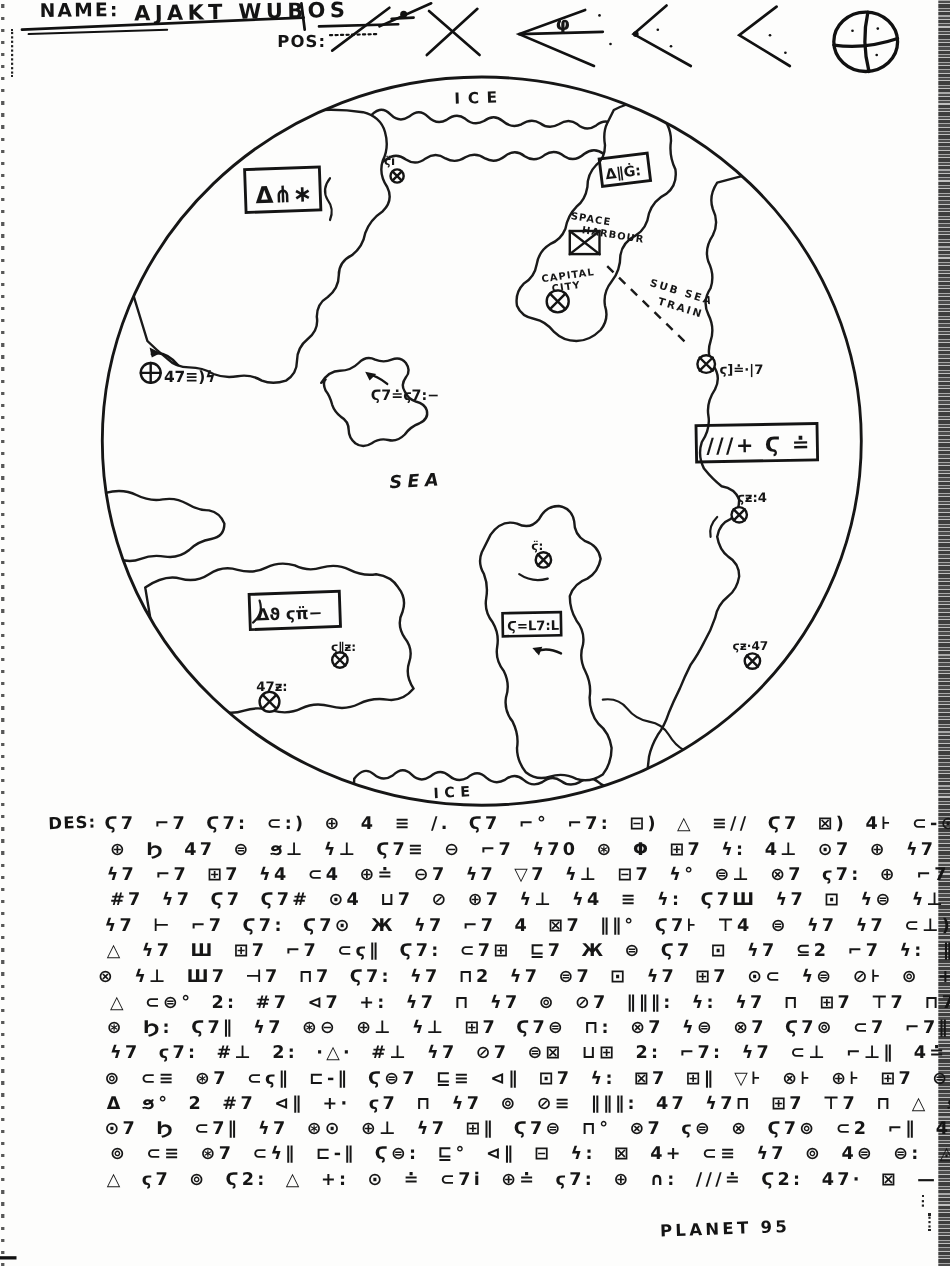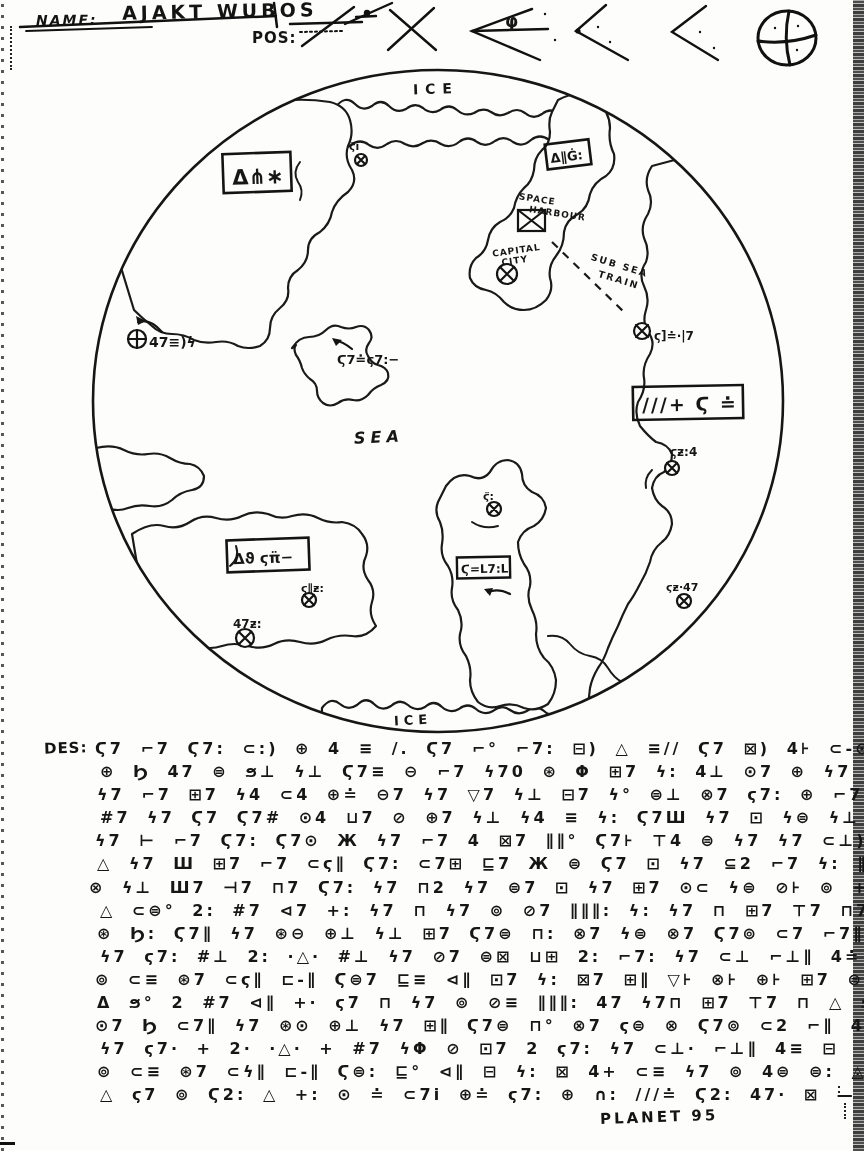--- a/index.html
+++ b/index.html
@@ -9,21 +9,21 @@
   .scan-band-right{position:absolute;right:0;top:0;width:11px;height:1151px;
     background:repeating-linear-gradient(0deg,#2e2e2e 0 2px,#9a9a9a 2px 3px,#1c1c1c 3px 6px,#b5b5b5 6px 7px);
     opacity:.85;}
   .scan-edge-left{position:absolute;left:1px;top:0;width:3px;height:1151px;
     background:repeating-linear-gradient(0deg,#111 0 3px,transparent 3px 11px);opacity:.7;}
   .scan-tick-left{position:absolute;left:10px;top:26px;width:0;height:44px;border-left:2px dotted #222;}
   .scan-dash-bl{position:absolute;left:0;top:1142px;width:15px;height:3px;background:#111;}
   .scan-spot-br1{position:absolute;left:838px;top:1086px;width:2px;height:11px;border-left:2px dotted #222;}
   .scan-spot-br2{position:absolute;left:844px;top:1103px;width:2px;height:16px;border-left:2px dotted #222;}
   
-  .hdr-name-label{position:absolute;left:36px;top:12px;font-size:14px;font-weight:bold;letter-spacing:2px;transform:rotate(-.6deg);font-style:italic;}
+  .hdr-name-label{position:absolute;left:36px;top:0;font-size:17px;font-weight:bold;letter-spacing:2px;transform:rotate(-.6deg);}
   .hdr-name-value{position:absolute;left:122px;top:0;font-size:19px;font-weight:bold;letter-spacing:4px;transform:rotate(-1deg);}
   .hdr-pos-label{position:absolute;left:236px;top:29px;font-size:15px;font-weight:bold;letter-spacing:1px;margin-left:16px;}
   
   .des-label{position:absolute;left:44px;top:739px;font-size:15px;font-weight:bold;letter-spacing:1px;transform:rotate(-2deg);}
   .des-lines{position:absolute;left:0;top:737px;width:864px;padding-left:95px;box-sizing:border-box;
     font-size:16px;font-weight:bold;line-height:23.1px;letter-spacing:3px;word-spacing:8px;
     white-space:nowrap;overflow:hidden;color:#161616;}
   .des-lines .gl:nth-child(2n){margin-left:5px;}
   .des-lines .gl:nth-child(3n){margin-left:2px;}
   .des-lines .gl:nth-child(7){margin-left:-6px;}
@@ -239,19 +239,18 @@
     <div class="gl">#7 ϟ7 Ϛ7 Ϛ7# ⊙4 ⊔7 ⊘ ⊕7 ϟ⊥ ϟ4 ≡ ϟ: Ϛ7Ш ϟ7 ⊡ ϟ⊜ ϟ⊥ △</div>
     <div class="gl">ϟ7 ⊢ ⌐7 Ϛ7: Ϛ7⊙ Ж ϟ7 ⌐7 4 ⊠7 ∥∥° Ϛ7⊦ ⊤4 ⊜ ϟ7 ϟ7 ⊂⊥) ∥∥</div>
     <div class="gl">△ ϟ7 Ш ⊞7 ⌐7 ⊂ϛ∥ Ϛ7: ⊂7⊞ ⊑7 Ж ⊜ Ϛ7 ⊡ ϟ7 ⊆2 ⌐7 ϟ: ∥∥: ⊜ 2 #7 7 |</div>
     <div class="gl">⊗ ϟ⊥ Ш7 ⊣7 ⊓7 Ϛ7: ϟ7 ⊓2 ϟ7 ⊜7 ⊡ ϟ7 ⊞7 ⊙⊂ ϟ⊜ ⊘⊦ ⊚ +7 ϛϟ⊥</div>
     <div class="gl">△ ⊂⊜° 2: #7 ⊲7 +: ϟ7 ⊓ ϟ7 ⊚ ⊘7 ∥∥∥: ϟ: ϟ7 ⊓ ⊞7 ⊤7 ⊓7 △ ϧ: ⊕ ⊑7</div>
     <div class="gl">⊛ Ϧ: Ϛ7∥ ϟ7 ⊛⊖ ⊕⊥ ϟ⊥ ⊞7 Ϛ7⊜ ⊓: ⊗7 ϟ⊜ ⊗7 Ϛ7⊚ ⊂7 ⌐7∥ 4≐ ⊔2</div>
     <div class="gl">ϟ7 ϛ7: #⊥ 2: ·△· #⊥ ϟ7 ⊘7 ⊜⊠ ⊔⊞ 2: ⌐7: ϟ7 ⊂⊥ ⌐⊥∥ 4≐ ⊟</div>
     <div class="gl">⊚ ⊂≡ ⊛7 ⊂ϛ∥ ⊏-∥ Ϛ⊜7 ⊑≡ ⊲∥ ⊡7 ϟ: ⊠7 ⊞∥ ▽⊦ ⊗⊦ ⊕⊦ ⊞7 ⊜: ◬</div>
     <div class="gl">Δ ϧ° 2 #7 ⊲∥ +· ϛ7 ⊓ ϟ7 ⊚ ⊘≡ ∥∥∥: 47 ϟ7⊓ ⊞7 ⊤7 ⊓ △ ϧ° ⊕ ϟ7</div>
     <div class="gl">⊙7 Ϧ ⊂7∥ ϟ7 ⊛⊙ ⊕⊥ ϟ7 ⊞∥ Ϛ7⊜ ⊓° ⊗7 ϛ⊜ ⊗ Ϛ7⊚ ⊂2 ⌐∥ 4≐ |</div>
-    <div class="gl">ϟ7 ϛ7· + 2· ·△· + #7 ϟΦ ⊘ ⊡7 2 ϛ7: ϟ7 ⊂⊥· ⌐⊥∥ 4≡ ⊟</div>
     <div class="gl">⊚ ⊂≡ ⊛7 ⊂ϟ∥ ⊏-∥ Ϛ⊜: ⊑° ⊲∥ ⊟ ϟ: ⊠ 4+ ⊂≡ ϟ7 ⊚ 4⊜ ⊜: ◬ ⊛ ▽+</div>
     <div class="gl">△ ϛ7 ⊚ Ϛ2: △ +: ⊙ ≐ ⊂7i ⊕≐ ϛ7: ⊕ ∩: ///≐ Ϛ2: 47· ⊠ — → ı</div>
   </div>
 
   <div class="planet-label">PLANET 95</div>
 </div>
 
 </body></html>

